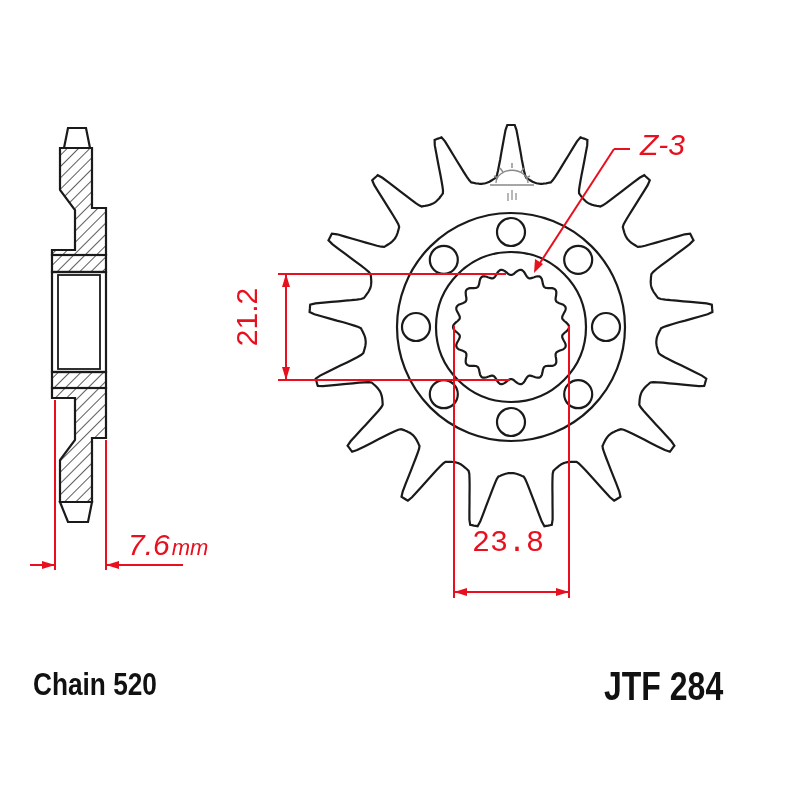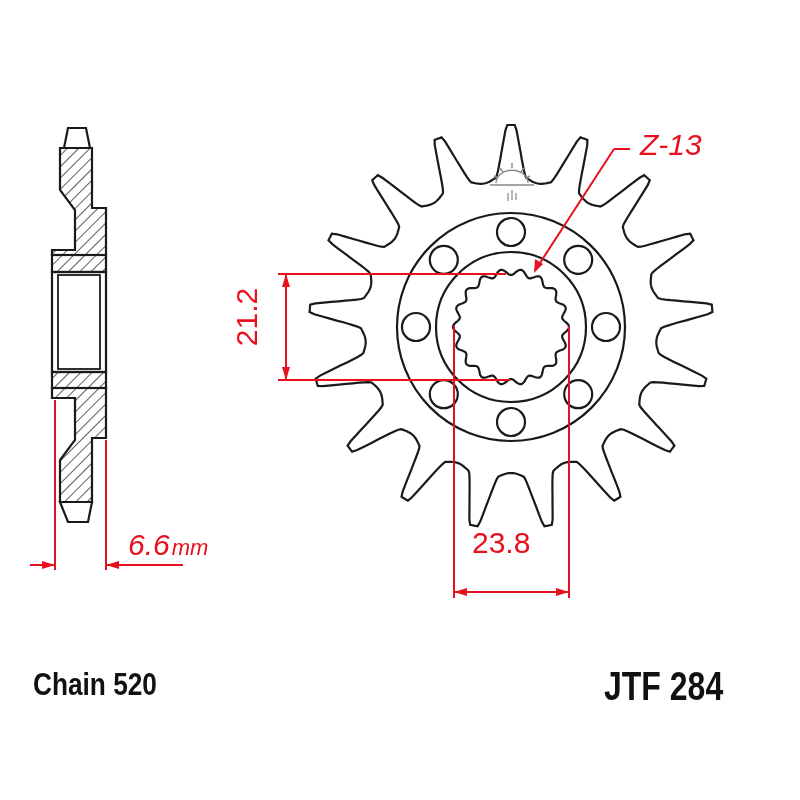--- a/index.html
+++ b/index.html
@@ -1,21 +1,21 @@
 <!DOCTYPE html>
 <html><head>
 <meta charset="utf-8">
 <style>
   html, body { margin: 0; padding: 0; background: #ffffff; }
   body { width: 800px; height: 800px; position: relative; overflow: hidden; font-family: "Liberation Sans", sans-serif; }
   #drawing { position: absolute; left: 0; top: 0; width: 800px; height: 800px; }
   .lbl { position: absolute; font-family: "Liberation Sans", sans-serif; }
   .red { color: #e8101e; }
   .dim-21 { left: 212px; top: 300px; font-size: 30px; transform: rotate(-90deg); transform-origin: center; width: 70px; text-align: center; }
-  .dim-238 { left: 472px; top: 526px; font-size: 30px; }
+  .dim-238 { left: 472px; top: 526px; font-size: 30px; font-family: Liberation Mono, monospace; }
   .dim-95 { left: 128px; top: 528px; font-size: 30px; font-style: italic; }
   .dim-95 .unit { font-size: 22px; margin-left: 2px; text-align: center; }
   .tooth-count { left: 640px; top: 128px; font-size: 30px; font-style: italic; }
   .chain { left: 33px; top: 666px; font-size: 32px; font-weight: bold; color: #111; transform: scaleX(0.82); transform-origin: left; letter-spacing: 0px; }
   .partno { left: 604px; top: 664px; font-size: 40px; font-weight: bold; color: #111; transform: scaleX(0.80); transform-origin: left; }
 </style>
 </head>
 <body>
 
 <svg id="drawing" viewBox="0 0 800 800" xmlns="http://www.w3.org/2000/svg">
@@ -96,18 +96,18 @@
     <polygon points="569,592 556,588 556,596" stroke="none"></polygon>
   </g>
 
   <g stroke="#e8101e" stroke-width="2" fill="#e8101e">
     <line x1="630" y1="149" x2="614" y2="149"></line>
     <line x1="614" y1="149" x2="538" y2="266"></line>
     <polygon points="534,273 535,259 543,264" stroke="none"></polygon>
   </g>
 </svg>
 
-<div class="lbl red tooth-count">Z-13</div>
+<div class="lbl red tooth-count">Z-3</div>
 <div class="lbl red dim-21">21.2</div>
 <div class="lbl red dim-238">23.8</div>
-<div class="lbl red dim-95"><span>6.6</span><span class="unit">mm</span></div>
+<div class="lbl red dim-95"><span>7.6</span><span class="unit">mm</span></div>
 <div class="lbl chain">Chain 520</div>
 <div class="lbl partno">JTF 284</div>
 
 </body></html>

